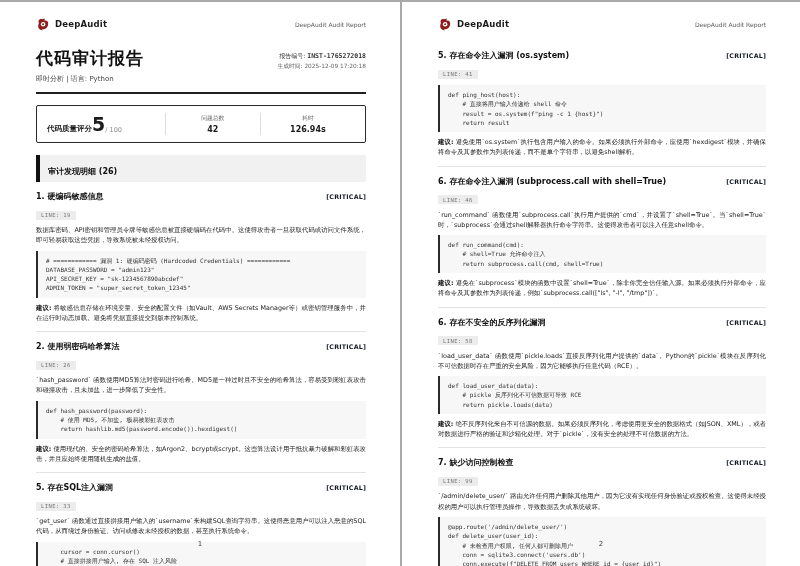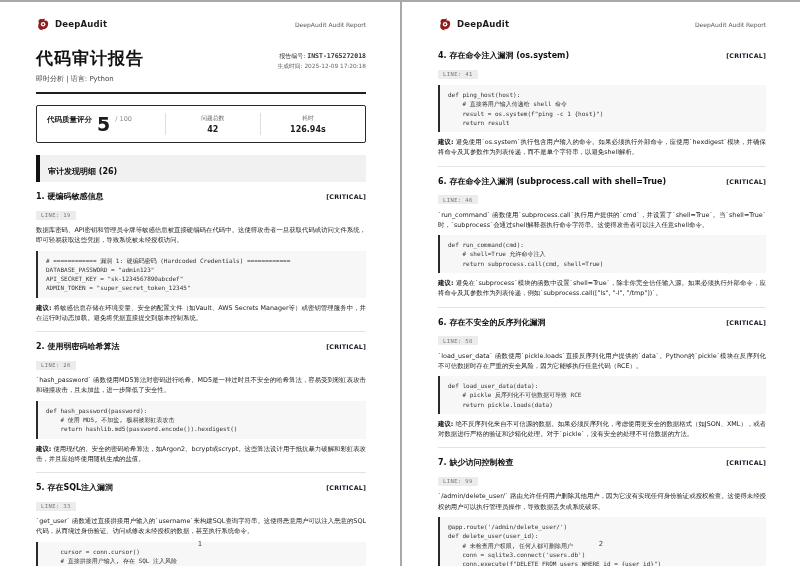--- a/index.html
+++ b/index.html
@@ -19,21 +19,21 @@
   .report-title { font-size:17px; font-weight:bold; letter-spacing:1px; color:#111; }
   .report-sub { font-size:7px; color:#444; margin-top:4px; }
   .meta { text-align:right; margin-top:4px; }
   .meta-line { font-size:6px; color:#333; line-height:1.7; }
   .meta-line .mono { font-family:"DejaVu Sans Mono","Liberation Mono",monospace; font-weight:bold; font-size:6.5px; }
   .meta-line.dim { color:#666; font-size:5.8px; }
   .title-hr { border:none; border-top:2px solid #1f1f1f; margin-top:8px; }
 
   
   .score-box { display:flex; align-items:center; border:1.3px solid #2a2a2a; border-radius:2px; margin-top:11px; padding:7px 10px; height:38px; }
-  .score-main { display:flex; align-items:flex-start; gap:5px; flex:1.25; }
+  .score-main { display:flex; align-items:flex-end; flex:1.25; }
   .score-label { font-size:7.5px; font-weight:bold; }
   .score-value { font-size:19px; font-weight:bold; line-height:1; }
   .score-total { font-size:6.5px; color:#8a8a8a; }
   .score-sep { width:1px; height:22px; background:#ddd; }
   .score-col { flex:1; text-align:center; }
   .score-col .k { font-size:5.8px; color:#666; }
   .score-col .v { font-size:8px; font-weight:bold; margin-top:2px; }
 
   
   .section-bar { margin-top:12px; background:#f1f1f1; border-left:4px solid #111; padding:4px 8px; }
@@ -168,21 +168,21 @@
           <circle cx="9.5" cy="9.5" r="3" fill="#fff"></circle>
           <circle cx="9.5" cy="9.5" r="1.3" fill="#8f1d1d"></circle>
         </svg>
         <span class="brand-name">DeepAudit</span>
       </div>
       <span class="hdr-right">DeepAudit Audit Report</span>
     </div>
 
     <article class="finding" style="margin-top:16px;">
       <div class="f-head">
-        <h3 class="f-title">4. 存在命令注入漏洞 (os.system)</h3>
+        <h3 class="f-title">5. 存在命令注入漏洞 (os.system)</h3>
         <span class="sev">[CRITICAL]</span>
       </div>
       <span class="line-badge">LINE: 41</span>
       <pre class="code">def ping_host(host):
     # 直接将用户输入传递给 shell 命令
     result = os.system(f"ping -c 1 {host}")
     return result</pre>
       <p class="sugg"><b>建议:</b> <span>避免使用`os.system`执行包含用户输入的命令。如果必须执行外部命令，应使用`hexdigest`模块，并确保将命令及其参数作为列表传递，而不是单个字符串，以避免shell解析。</span></p>
       <hr class="f-div">
     </article>

